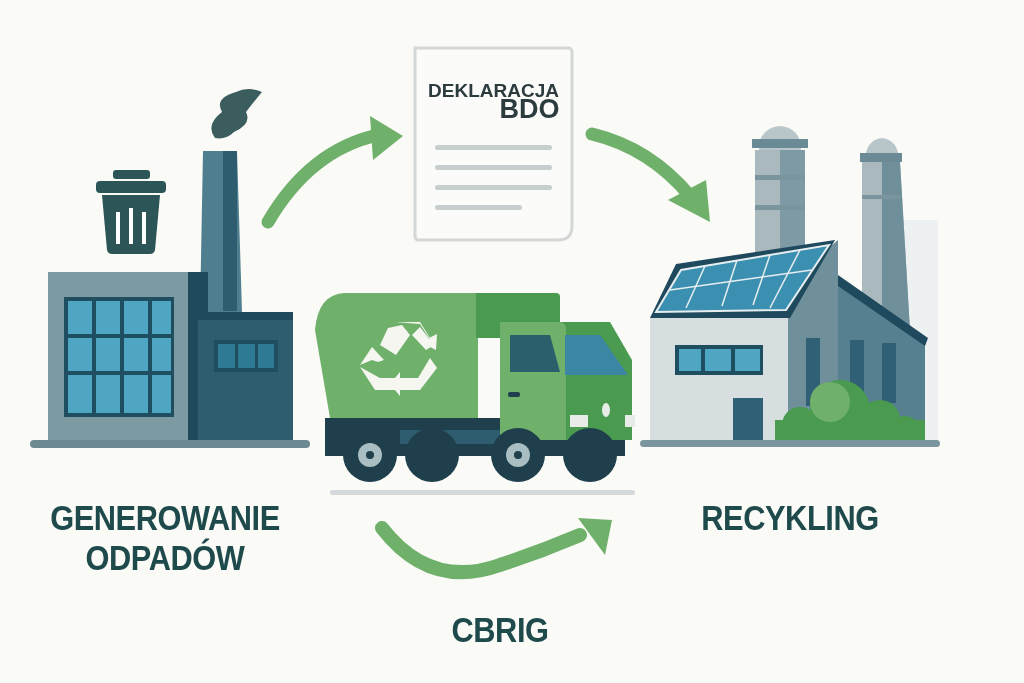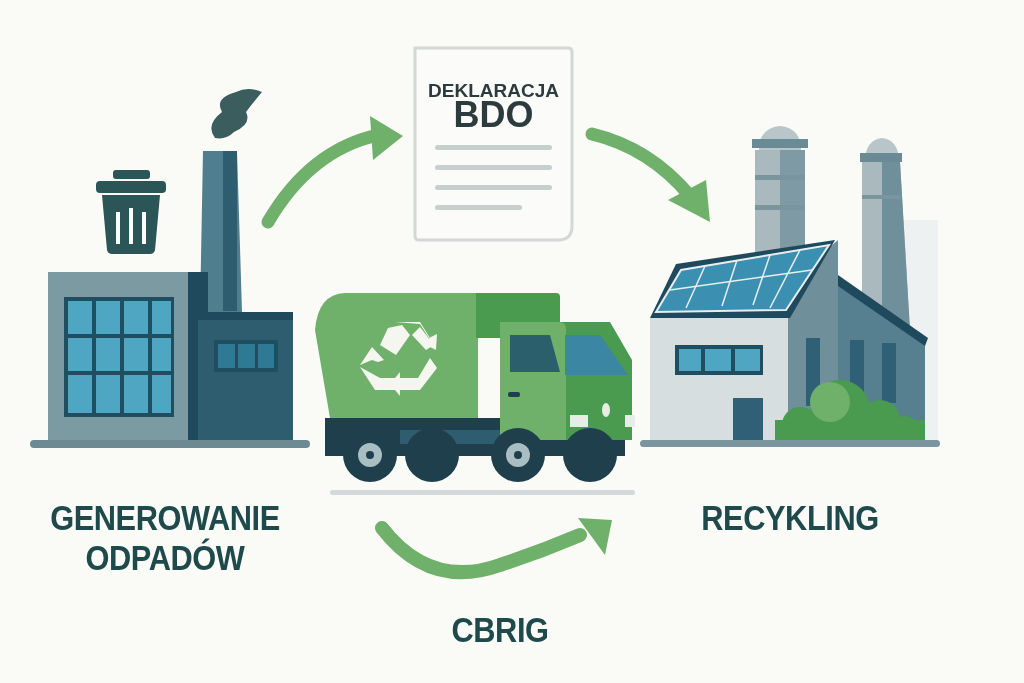--- a/index.html
+++ b/index.html
@@ -169,20 +169,20 @@
     </g>
     <g fill="#6fb06a">
         <circle cx="830" cy="402" r="20"></circle>
       </g>
 
     <rect x="640" y="440" width="300" height="7" rx="3.5" fill="#7b959e"></rect>
   </g>
 </svg>
 
 <div class="doc-title" style="left:415px;top:80px;width:157px;font-size:19px;">DEKLARACJA</div>
-<div class="doc-title" style="left:415px;top:94px;width:157px;font-size:36px;">BDO</div>
+<div class="doc-title" style="left:415px;top:94px;width:157px;font-size:27px;padding-left:36px;">BDO</div>
 
 <div class="label" style="left:10px;top:498px;width:310px;font-size:35px;line-height:40px;">
   <div>GENEROWANIE</div>
   <div>ODPADÓW</div>
 </div>
 <div class="label" style="left:660px;top:498px;width:260px;font-size:35px;line-height:40px;">RECYKLING</div>
 <div class="label" style="left:400px;top:610px;width:200px;font-size:35px;line-height:40px;">CBRIG</div>
 
 </body></html>

